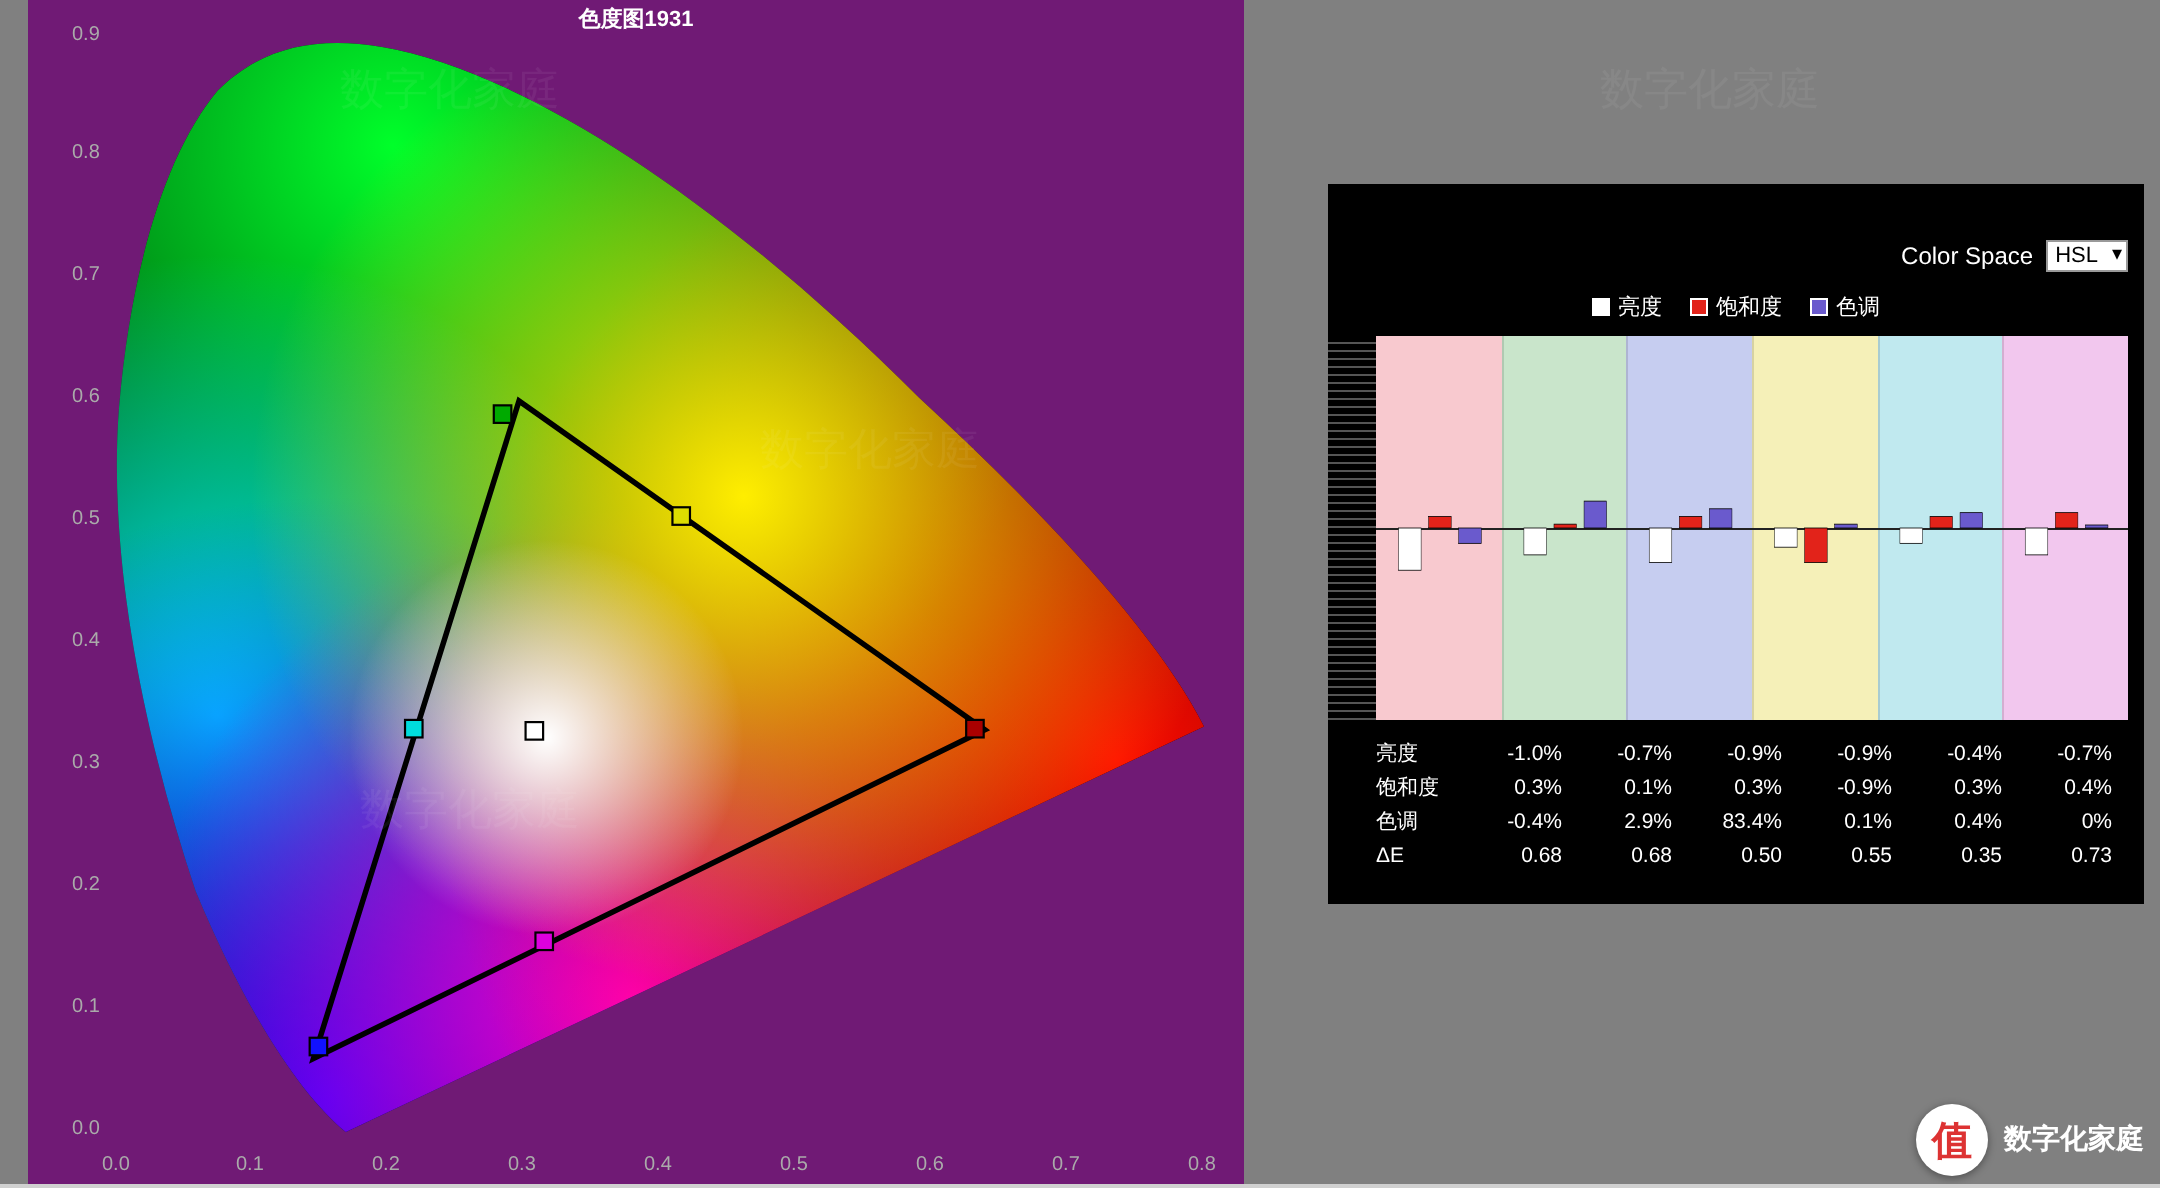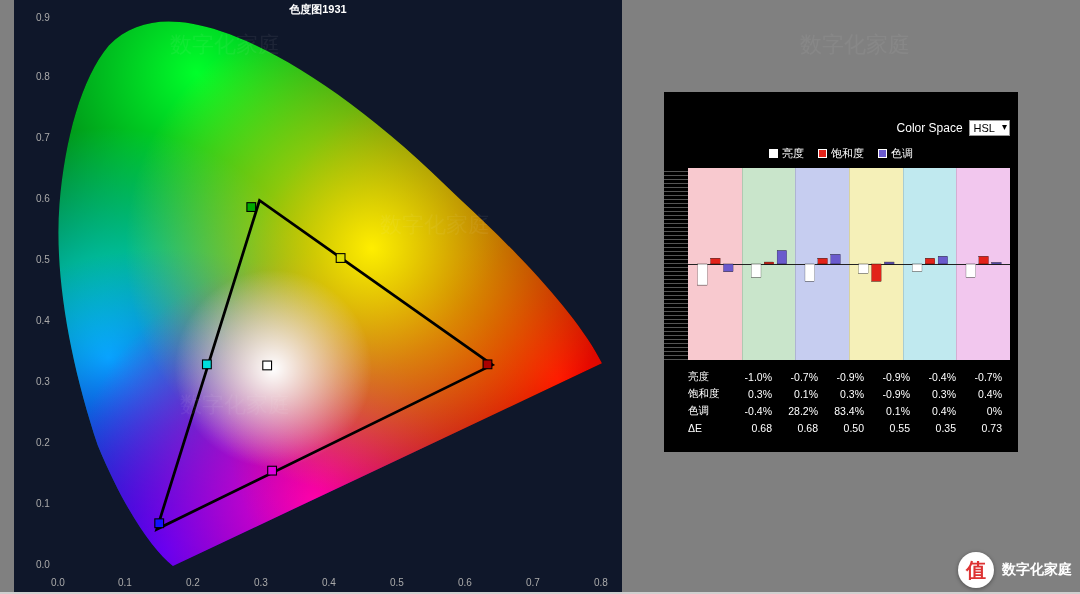--- a/index.html
+++ b/index.html
@@ -15,21 +15,21 @@
     position: absolute;
     left: 0; right: 0; bottom: 0;
     height: 2px;
     background: #d0d0d0;
   }
   
   .cie-panel {
     position: absolute;
     left: 14px; top: 0;
     width: 608px; height: 594px;
-    background: #0f172a;
+    background: #701a75;
   }
   .cie-title {
     position: absolute;
     left: 0; right: 0; top: 2px;
     text-align: center;
     color: #fff;
     font-size: 11px;
     font-weight: bold;
   }
   .cie-plot {
@@ -39,21 +39,21 @@
   }
   .axis-label {
     position: absolute;
     color: #aaa;
     font-size: 10px;
   }
   
   .hsl-panel {
     position: absolute;
     left: 664px; top: 92px;
-    width: 354px; height: 360px;
+    width: 408px; height: 360px;
     background: #000;
     color: #fff;
   }
   .color-space-row {
     position: absolute;
     right: 8px; top: 28px;
     font-size: 12px;
     display: flex; align-items: center; gap: 6px;
   }
   .color-space-select {
@@ -302,21 +302,21 @@
         <div>0.3%</div>
         <div>0.1%</div>
         <div>0.3%</div>
         <div>-0.9%</div>
         <div>0.3%</div>
         <div>0.4%</div>
       </div>
     <div class="row" id="row-h">
         <div>色调</div>
         <div>-0.4%</div>
-        <div>28.2%</div>
+        <div>2.9%</div>
         <div>83.4%</div>
         <div>0.1%</div>
         <div>0.4%</div>
         <div>0%</div>
       </div>
     <div class="row" id="row-d">
         <div>ΔE</div>
         <div>0.68</div>
         <div>0.68</div>
         <div>0.50</div>

